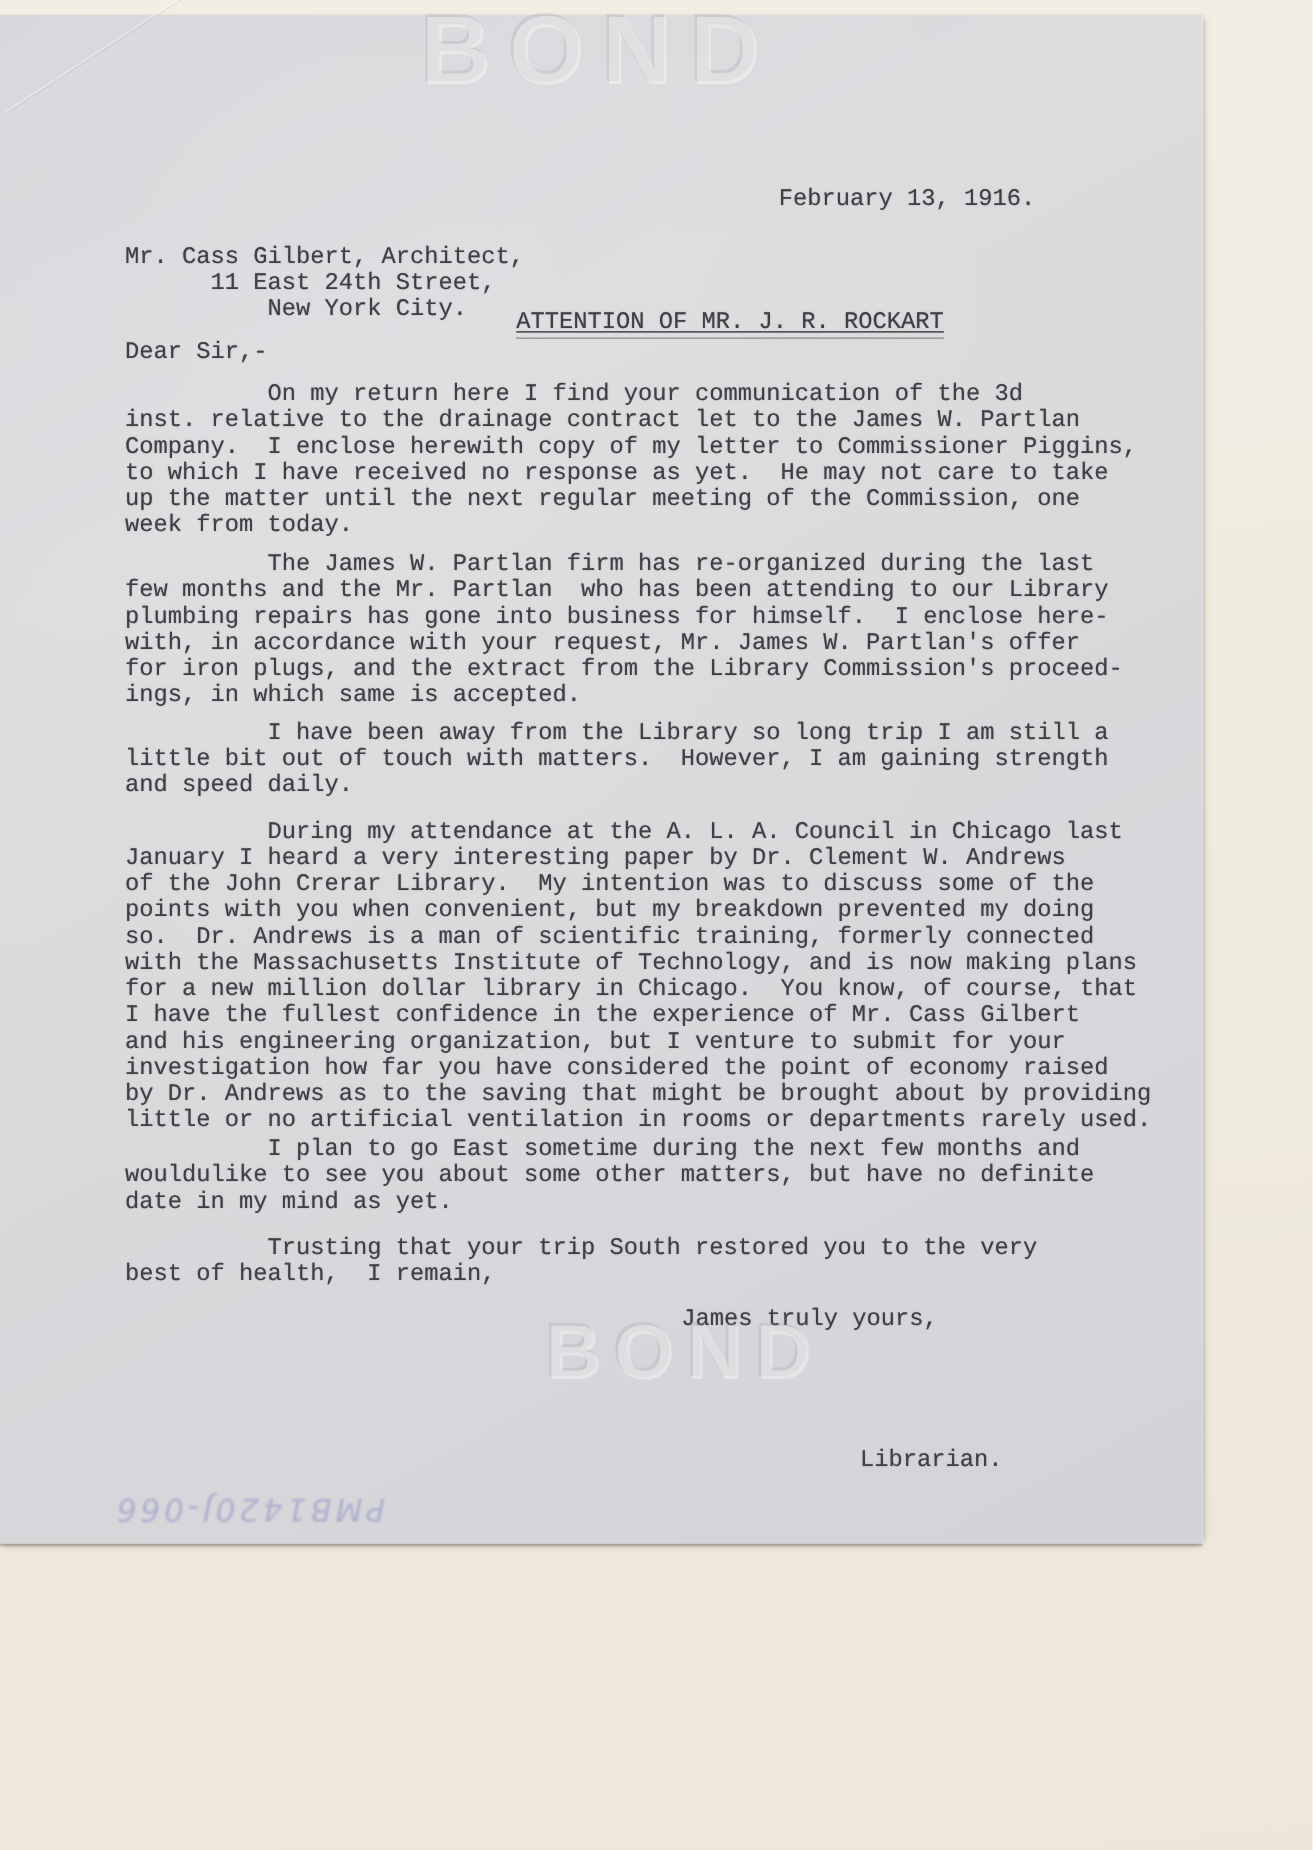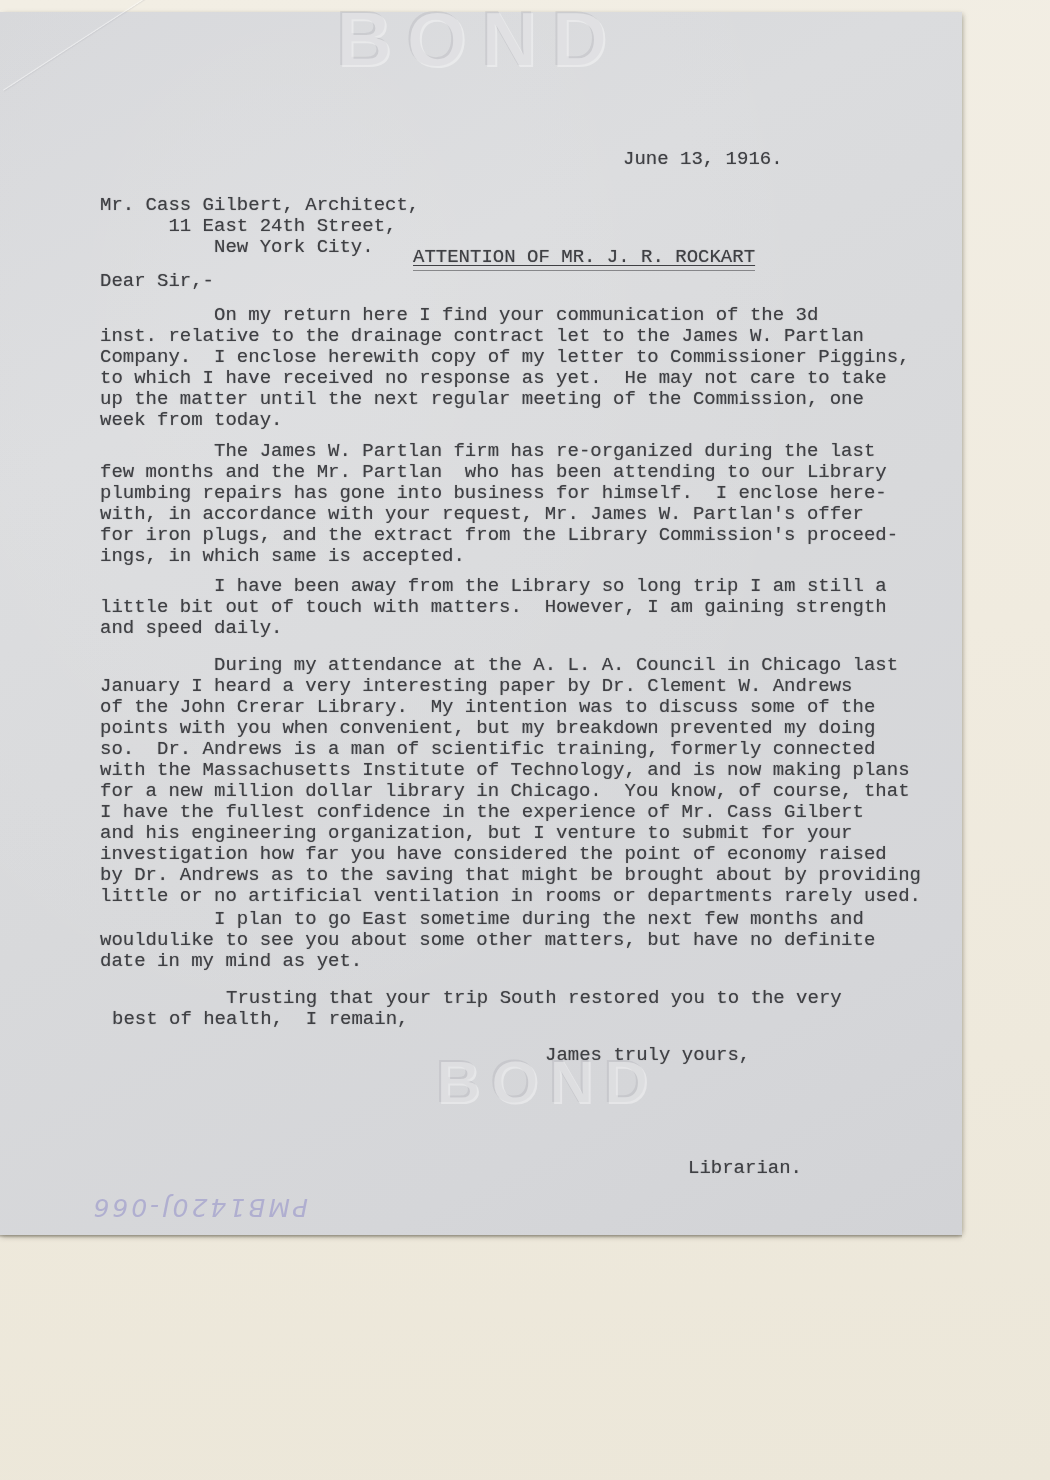--- a/index.html
+++ b/index.html
@@ -72,21 +72,21 @@
 <body>
 
 <div class="scan">
 
   <div class="paper">
 
     <div class="crease"></div>
 
     <div class="watermark wm-top">BOND</div>
 
-    <div class="typed" style="left:623px;top:137px;">June 13, 1916.</div>
+    <div class="typed" style="left:623px;top:137px;">February 13, 1916.</div>
 
     <div class="typed" style="left:100px;top:183px;">Mr. Cass Gilbert, Architect,
       11 East 24th Street,
           New York City.</div>
 
     <div class="typed attention" style="left:413px;top:235px;text-align:right;">ATTENTION OF MR. J. R. ROCKART</div>
 
     <div class="typed" style="left:100px;top:259px;">Dear Sir,-</div>
 
     <div class="typed" style="left:100px;top:293px;">          On my return here I find your communication of the 3d
@@ -117,21 +117,21 @@
 I have the fullest confidence in the experience of Mr. Cass Gilbert
 and his engineering organization, but I venture to submit for your
 investigation how far you have considered the point of economy raised
 by Dr. Andrews as to the saving that might be brought about by providing
 little or no artificial ventilation in rooms or departments rarely used.</div>
 
     <div class="typed" style="left:100px;top:897px;">          I plan to go East sometime during the next few months and
 wouldulike to see you about some other matters, but have no definite
 date in my mind as yet.</div>
 
-    <div class="typed" style="left:100px;top:976px;margin-left:12px;">          Trusting that your trip South restored you to the very
+    <div class="typed" style="left:100px;top:976px;">          Trusting that your trip South restored you to the very
 best of health,  I remain,</div>
 
     <div class="typed" style="left:545px;top:1033px;">James truly yours,</div>
 
     <div class="watermark wm-bottom">BOND</div>
 
     <div class="typed" style="left:688px;top:1146px;">Librarian.</div>
 
     <div class="bleed">PMB1420J-066</div>
 

